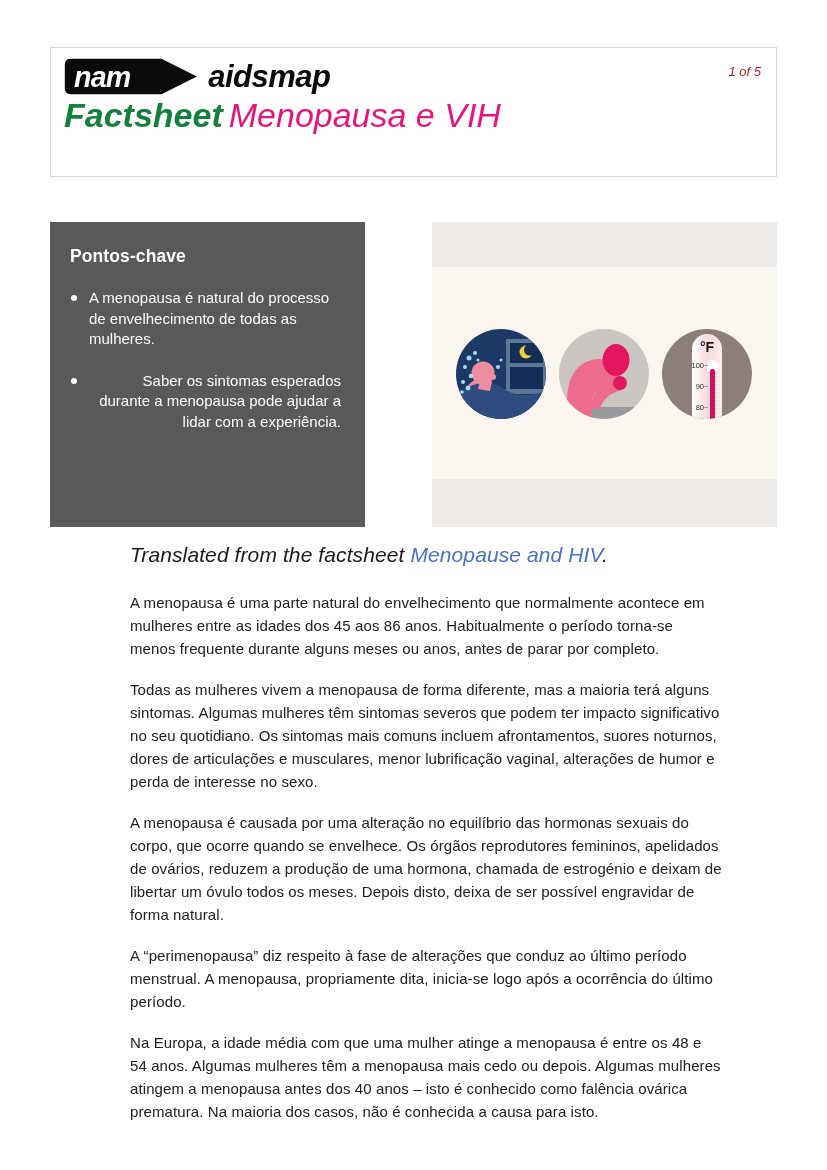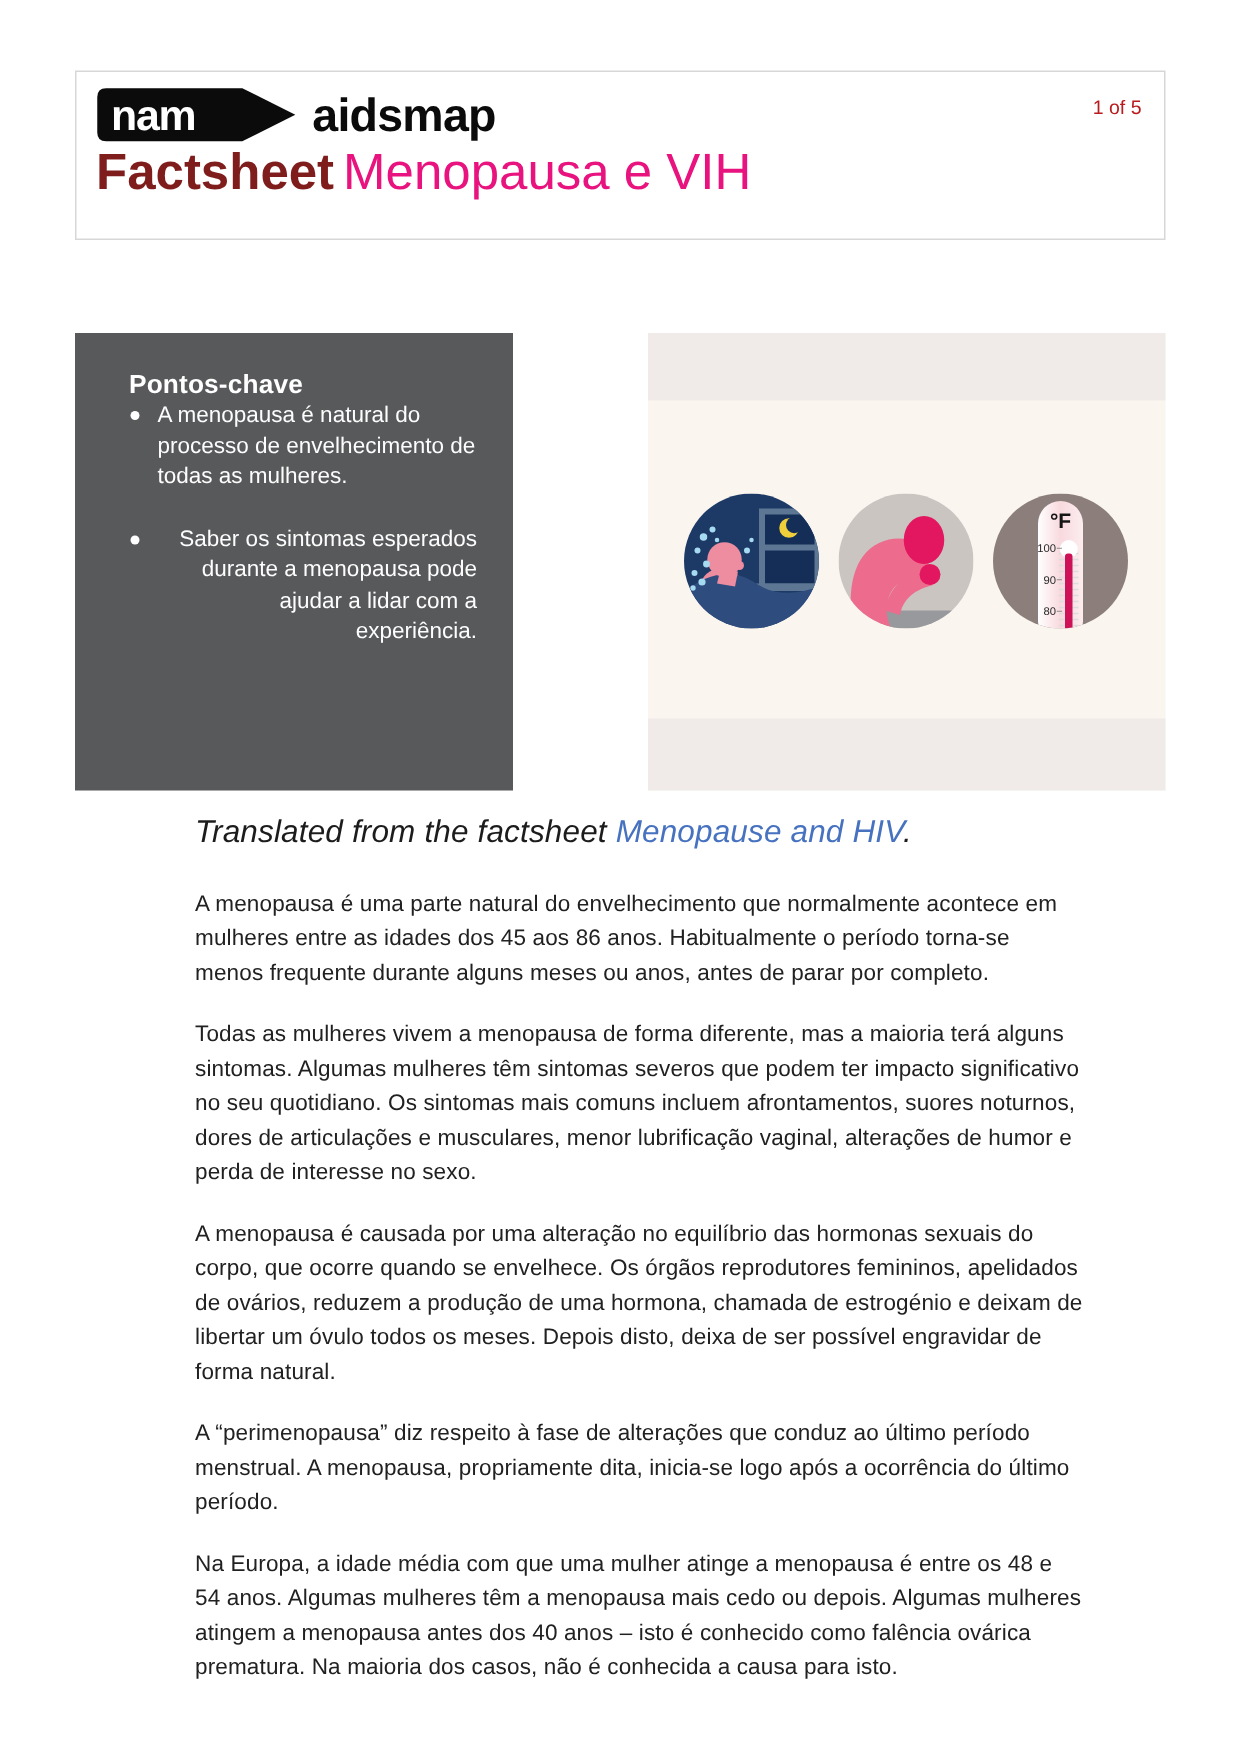--- a/index.html
+++ b/index.html
@@ -6,44 +6,44 @@
   html,body { background:#ffffff; }
   body {
     width:827px; height:1170px; position:relative;
     font-family:"Liberation Sans", sans-serif;
     -webkit-font-smoothing:antialiased;
   }
   .page { position:absolute; inset:0; background:#fff; }
 
   
   .header-box {
-    position:absolute; left:50px; top:47px; width:727px; height:113px;
-    background:#fff; border:1px solid #d7d7d7;
+    position:absolute; left:50px; top:47px; width:727px; height:130px;
+    background:#fff; border:1px solid #d7d7d7;font-style:italic;
   }
   .logo-row { position:absolute; left:13px; top:10px; display:flex; align-items:center; }
   .nam-tag svg { height:37px; display:block; }
   .aidsmap {
     font-size:31px; font-weight:700; color:#0b0b0b;
     letter-spacing:-0.5px; margin-left:8px; line-height:37px;
   }
   .page-indicator {
     position:absolute; right:15px; top:16px;
     font-size:13px; color:#b91c1c;
   }
   .title { position:absolute; left:13px; top:48px; white-space:nowrap; font-weight:normal; }
-  .title-prefix { font-size:34px; font-weight:700; color:#7f1d1d; }
+  .title-prefix { font-size:34px; font-weight:700; color:#15803d; }
   .title-main { font-size:34px; font-weight:400; color:#e8137e; margin-left:6px; }
 
   
   .key-points {
-    position:absolute; left:50px; top:222px; width:292px; height:305px;
-    background:#58595b; color:#ffffff; padding:24px 24px 0 36px;
+    position:absolute; left:50px; top:222px; width:315px; height:305px;
+    background:#58595b; color:#ffffff; padding:24px 24px 0 20px;
   }
   .key-points h2 { font-size:17.5px; font-weight:700; letter-spacing:0.1px; }
-  .key-points ul { list-style:none; }
+  .key-points ul { list-style:none; margin-top:21px; }
   .key-points li {
     position:relative; padding-left:19px;
     font-size:15px; line-height:20.5px; color:#fdfdfd;
   }
   .key-points li + li { margin-top:21px;text-align:right; }
   .key-points li::before {
     content:""; position:absolute; left:1px; top:7px;
     width:6px; height:6px; border-radius:50%; background:#fff;
   }
 

